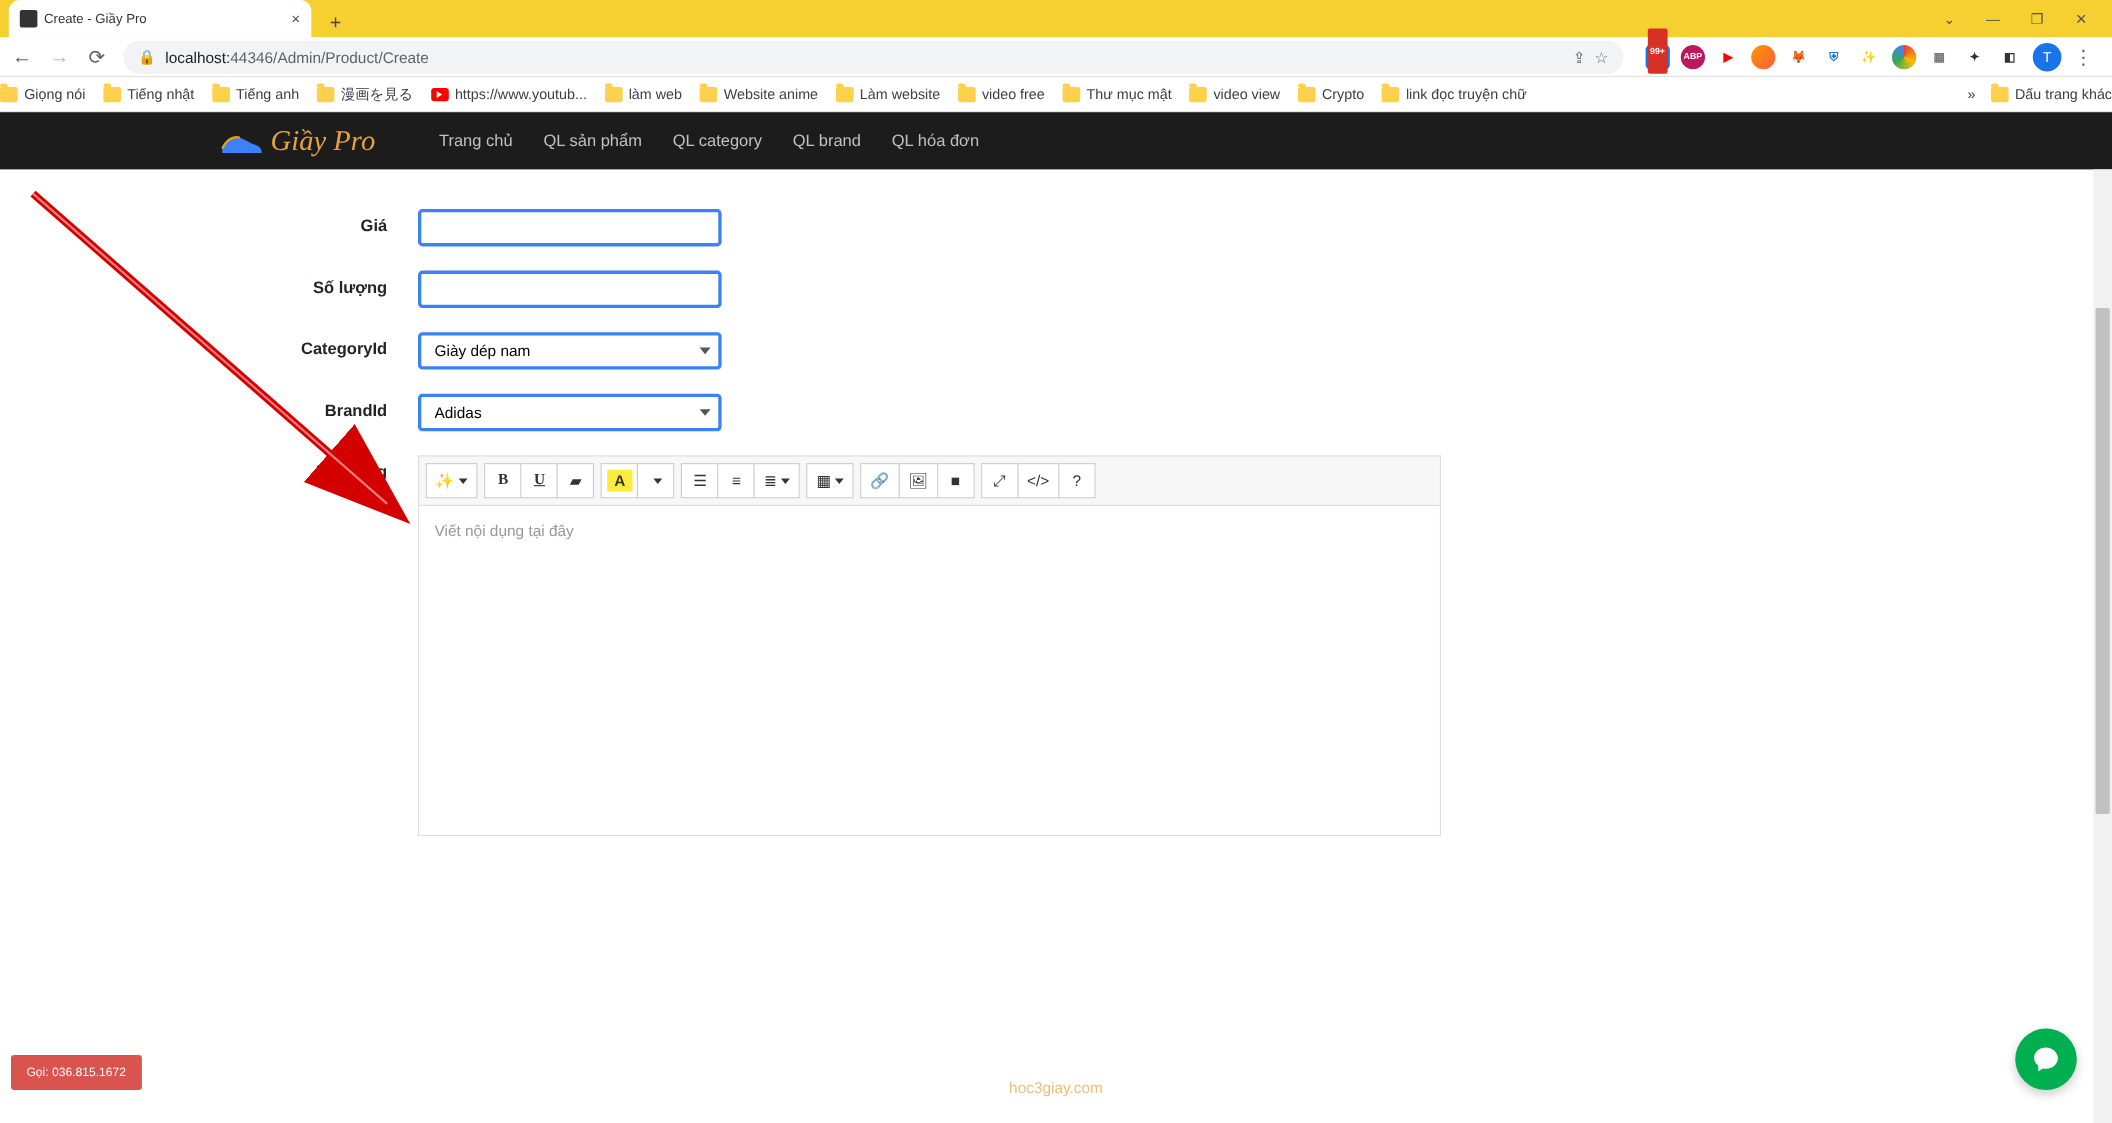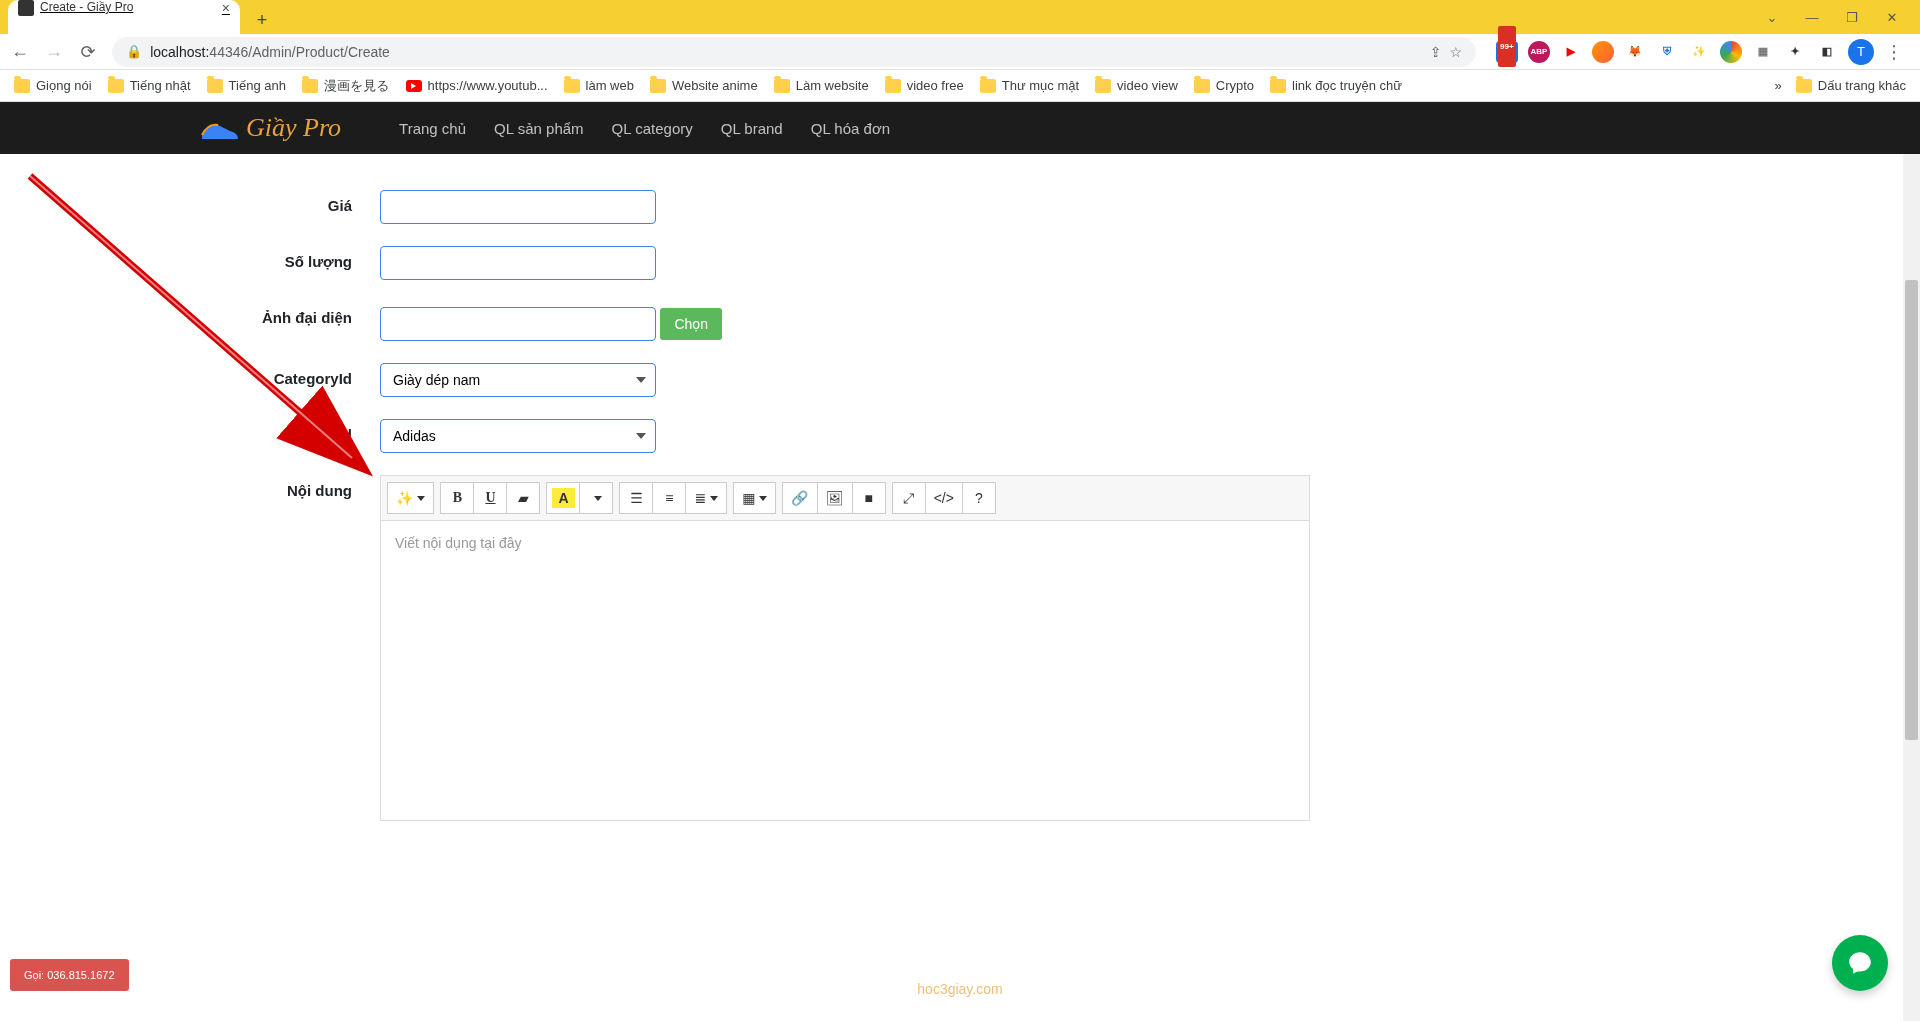--- a/index.html
+++ b/index.html
@@ -1,58 +1,58 @@
 <!DOCTYPE html>
 <html><head>
 <meta charset="utf-8">
 <style>
 * { margin: 0; padding: 0; box-sizing: border-box; font-family: -apple-system, BlinkMacSystemFont, "Segoe UI", Arial, sans-serif; }
 body { width: 1920px; height: 1021px; overflow: hidden; background: #fff; position: relative; }
 
 
 .chrome-titlebar { height: 34px; background: #f5d030; display: flex; align-items: flex-end; }
-.tab { background: #fff; border-radius: 10px 10px 0 0; height: 34px; width: 232px; margin-left: 8px; display: flex; align-items: flex-start; padding: 0 10px; font-size: 12px; gap: 6px; text-decoration: underline; }
+.tab { background: #fff; border-radius: 10px 10px 0 0; height: 34px; width: 275px; margin-left: 8px; display: flex; align-items: center; padding: 0 10px; font-size: 12px; gap: 6px; }
 .tab .favicon { width: 16px; height: 16px; background: #333; border-radius: 2px; }
 .tab .title { flex: 1; color: #333; white-space: nowrap; overflow: hidden; text-overflow: ellipsis; }
 .tab .close { color: #555; font-size: 14px; cursor: pointer; }
 .newtab { width: 28px; height: 28px; display: flex; align-items: center; justify-content: center; color: #444; font-size: 18px; margin-left: 8px; cursor: pointer; }
 .win-controls { margin-left: auto; display: flex; gap: 20px; padding-right: 18px; color: #555; font-size: 13px; align-items: center; height: 34px; }
 .win-controls span { cursor: pointer; width: 20px; text-align: center; }
 
 .chrome-toolbar { height: 36px; background: #fff; border-bottom: 1px solid #e1e1e1; display: flex; align-items: center; padding: 0 10px; gap: 14px; }
 .nav-icon { color: #5f6368; font-size: 18px; cursor: pointer; width: 20px; text-align: center; }
 .addr-bar { flex: 1; background: #f1f3f4; border-radius: 18px; height: 30px; display: flex; align-items: center; padding: 0 14px; font-size: 14px; color: #202124; gap: 8px; }
 .addr-bar .lock { color: #5f6368; font-size: 13px; }
 .addr-bar .host { color: #202124; }
 .addr-bar .path { color: #5f6368; }
 .right-icons { display: flex; gap: 10px; align-items: center; padding: 0 6px; }
 .ext-icon { width: 22px; height: 22px; border-radius: 4px; display: flex; align-items: center; justify-content: center; font-size: 11px; font-weight: bold; cursor: pointer; }
 .avatar-circle { width: 26px; height: 26px; border-radius: 50%; background: #1a73e8; color: #fff; display: flex; align-items: center; justify-content: center; font-size: 13px; }
 
-.bookmarks-bar { height: 32px; background: #fff; border-bottom: 1px solid #e1e1e1; display: flex; align-items: center; padding: 0 14px; gap: 16px; font-size: 13px; color: #3c4043; }
+.bookmarks-bar { height: 32px; background: #fff; border-bottom: 1px solid #e1e1e1; display: flex; align-items: center; padding: 0 0; gap: 16px; font-size: 13px; color: #3c4043; }
 .bookmark { display: flex; align-items: center; gap: 6px; cursor: pointer; white-space: nowrap; }
 .folder-icon { width: 16px; height: 14px; background: #ffd04c; border-radius: 2px; position: relative; }
 .folder-icon::before { content: ''; position: absolute; top: -3px; left: 0; width: 7px; height: 3px; background: #ffd04c; border-radius: 2px 2px 0 0; }
 .yt-icon { width: 16px; height: 12px; background: #ff0000; border-radius: 3px; position: relative; }
 .yt-icon::after { content: ''; position: absolute; left: 5px; top: 3px; border-left: 5px solid #fff; border-top: 3px solid transparent; border-bottom: 3px solid transparent; }
 .bookmarks-right { margin-left: auto; display: flex; gap: 14px; align-items: center; }
 
 
 .site-nav { height: 52px; background: #1c1c1c; display: flex; align-items: center; padding: 0 200px; gap: 28px; }
 .logo { display: flex; align-items: center; gap: 6px; margin-right: 30px; }
 .logo-shoe { width: 40px; height: 30px; position: relative; }
 .logo-shoe svg { width: 100%; height: 100%; }
 .logo-text { font-family: "Brush Script MT", cursive; font-size: 26px; color: #e8a23d; font-style: italic; }
 .nav-link { color: #c0c0c0; font-size: 15px; text-decoration: none; cursor: pointer; }
 
 
 .content { position: absolute; top: 154px; left: 0; right: 18px; bottom: 0; overflow: hidden; margin-top: 16px; }
 .form-row { display: flex; align-items: flex-start; margin-bottom: 22px; }
 .form-label { width: 380px; text-align: right; padding-right: 28px; font-size: 15px; color: #212529; font-weight: 700; padding-top: 7px; }
-.form-control { width: 276px; height: 34px; border: 1px solid #3b82f6; border-radius: 4px; padding: 6px 12px; font-size: 14px; }
+.form-control { width: 276px; height: 34px; border: 3px solid #3b82f6; border-radius: 4px; padding: 6px 12px; font-size: 14px; }
 select.form-control { appearance: none; background: #fff; padding-right: 24px; }
 .select-wrap { position: relative; width: 276px; }
 .select-wrap::after { content: ''; position: absolute; right: 10px; top: 14px; border-left: 5px solid transparent; border-right: 5px solid transparent; border-top: 6px solid #555; pointer-events: none; }
 .btn-green { background: #5cb85c; color: #fff; border: none; border-radius: 3px; padding: 8px 14px; font-size: 14px; cursor: pointer; margin-top: 6px; }
 
 
 .editor-wrap { width: 930px; }
 .editor-toolbar { border: 1px solid #ddd; background: #f7f7f7; padding: 6px; display: flex; gap: 6px; flex-wrap: wrap; }
 .tb-group { display: flex; gap: 0; }
 .tb-btn { background: #fff; border: 1px solid #ccc; height: 32px; min-width: 34px; padding: 0 8px; display: flex; align-items: center; justify-content: center; font-size: 14px; cursor: pointer; color: #333; }
@@ -213,27 +213,20 @@
   <div class="form-row">
     <div class="form-label">Giá</div>
     <input class="form-control" style="">
   </div>
 
   <div class="form-row">
     <div class="form-label">Số lượng</div>
     <input class="form-control" style="">
   </div>
 
-  <div class="form-row">
-    <div class="form-label">Ảnh đại diện</div>
-    <div>
-      <input class="form-control" style="">
-      <button class="btn-green">Chọn</button>
-    </div>
-  </div>
 
   <div class="form-row">
     <div class="form-label">CategoryId</div>
     <div class="select-wrap">
       <select class="form-control">
         <option>Giày dép nam</option>
       </select>
     </div>
   </div>
 

